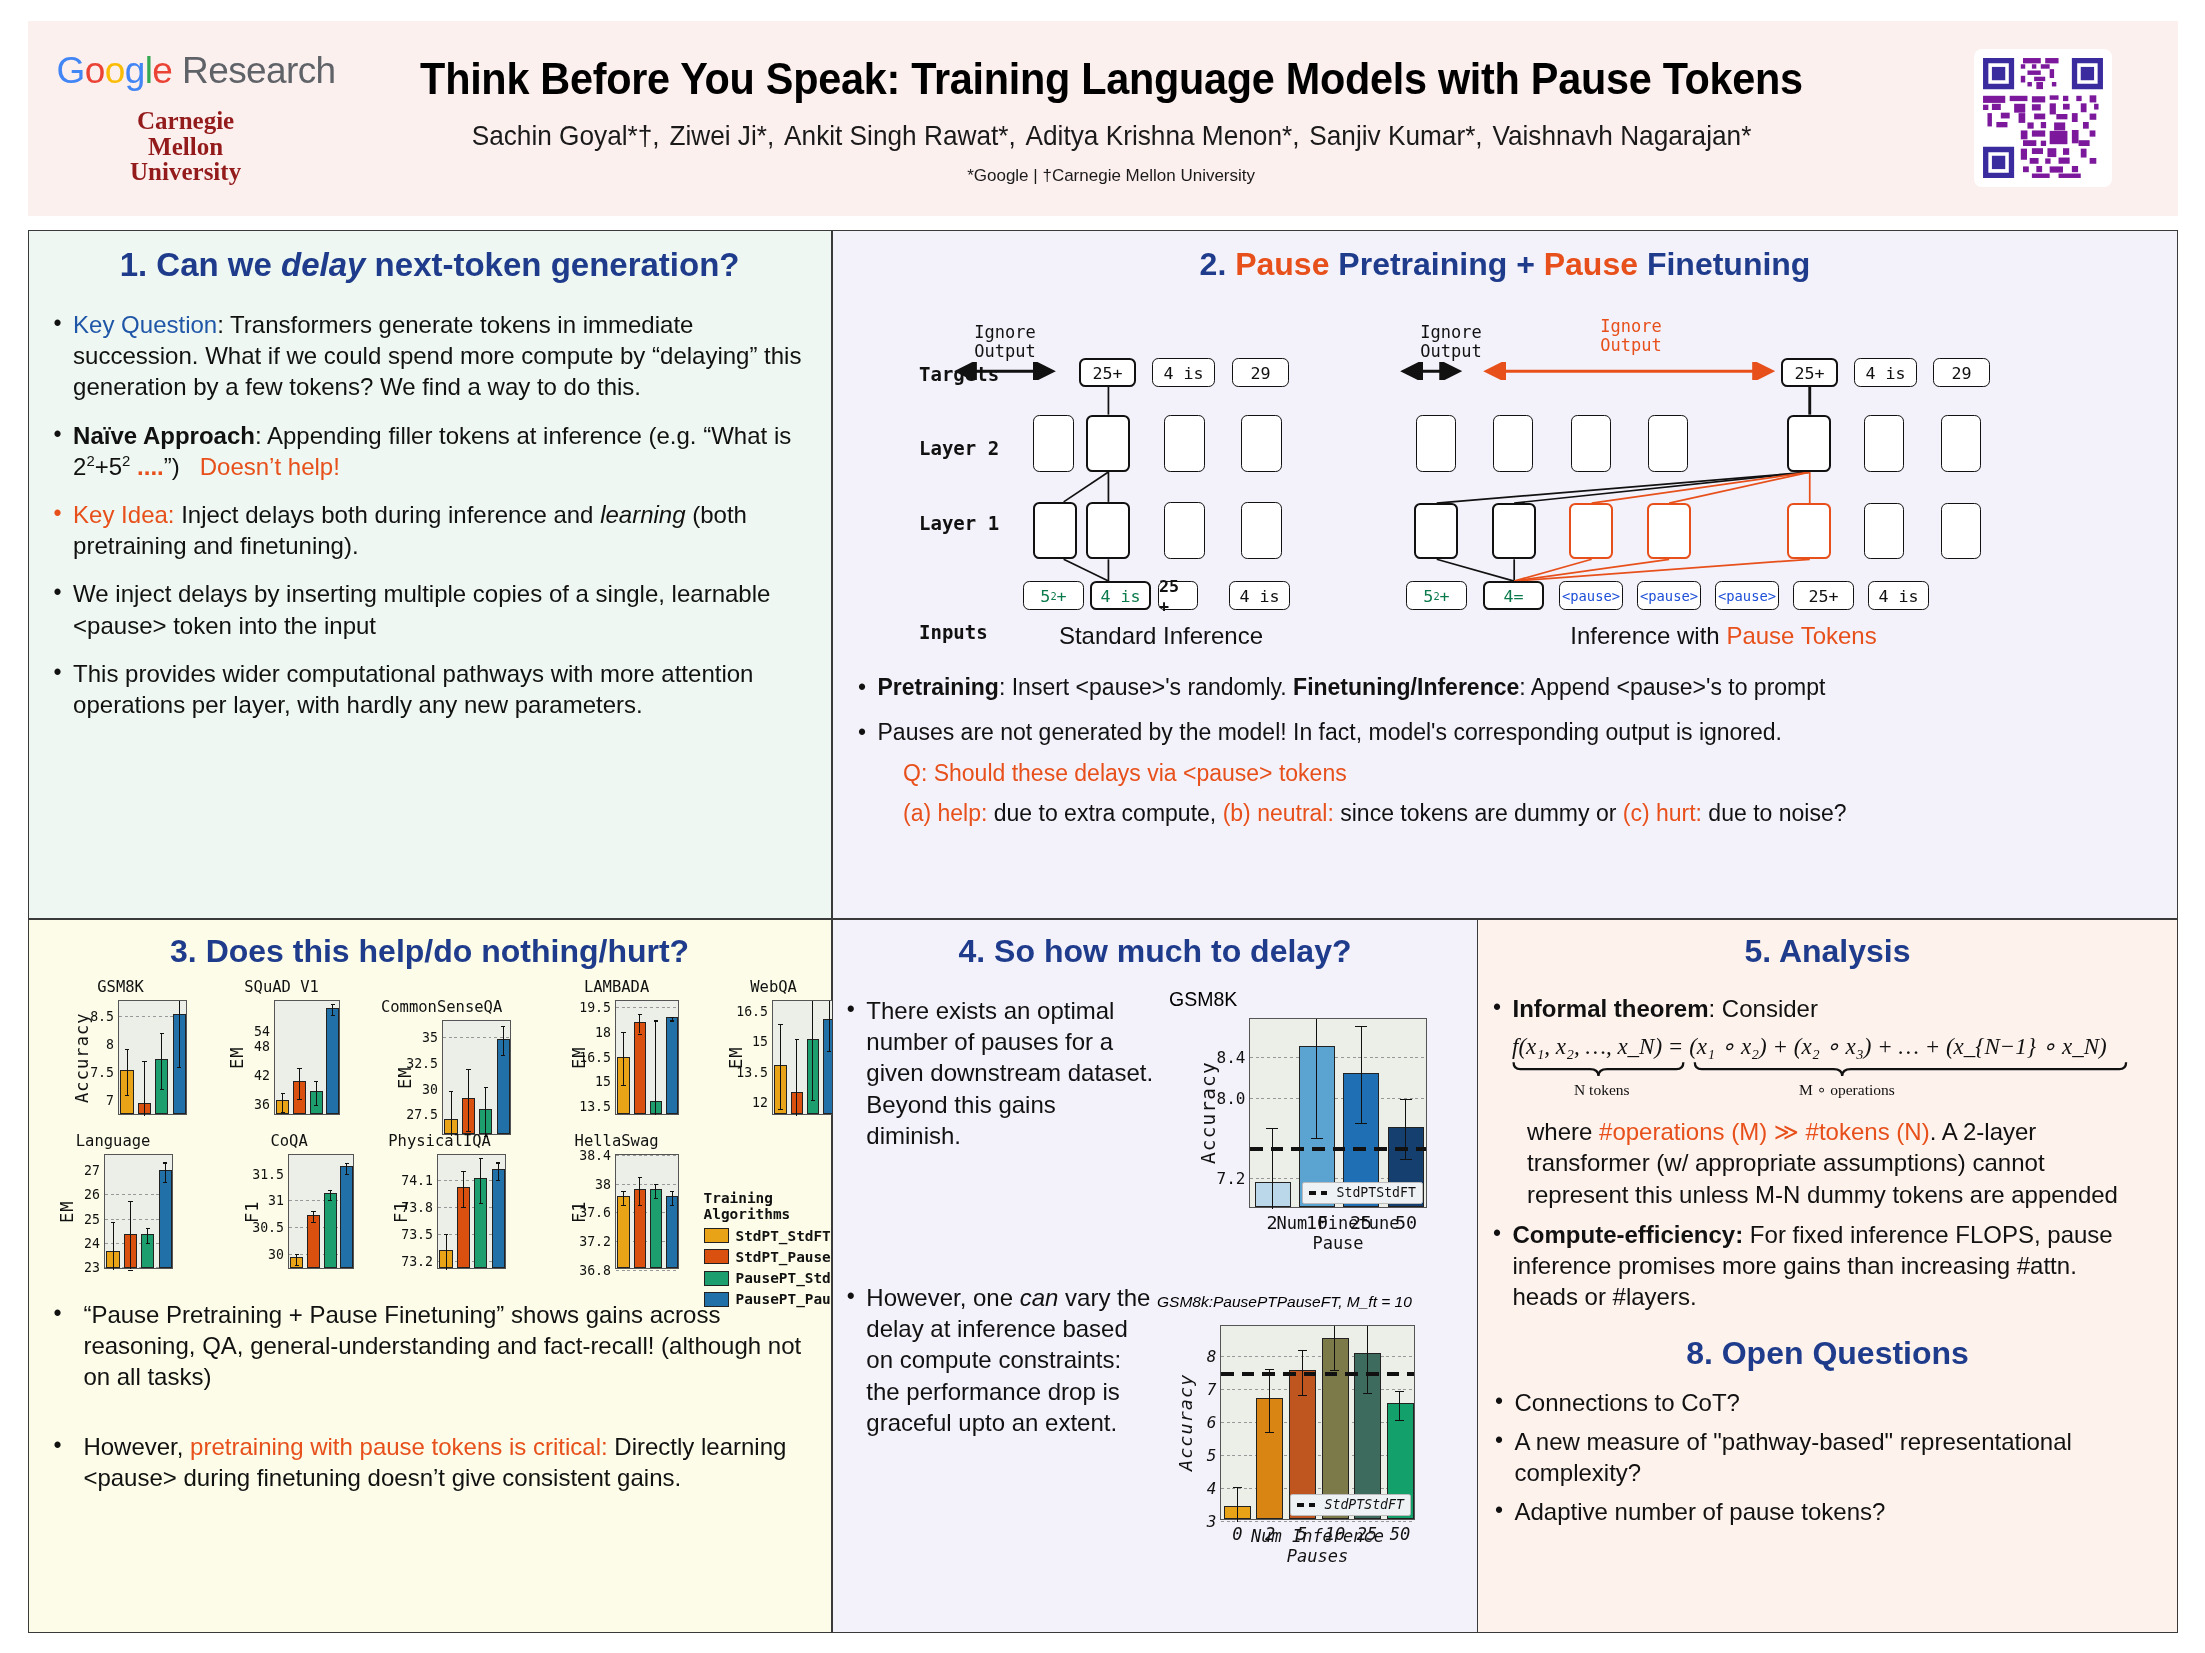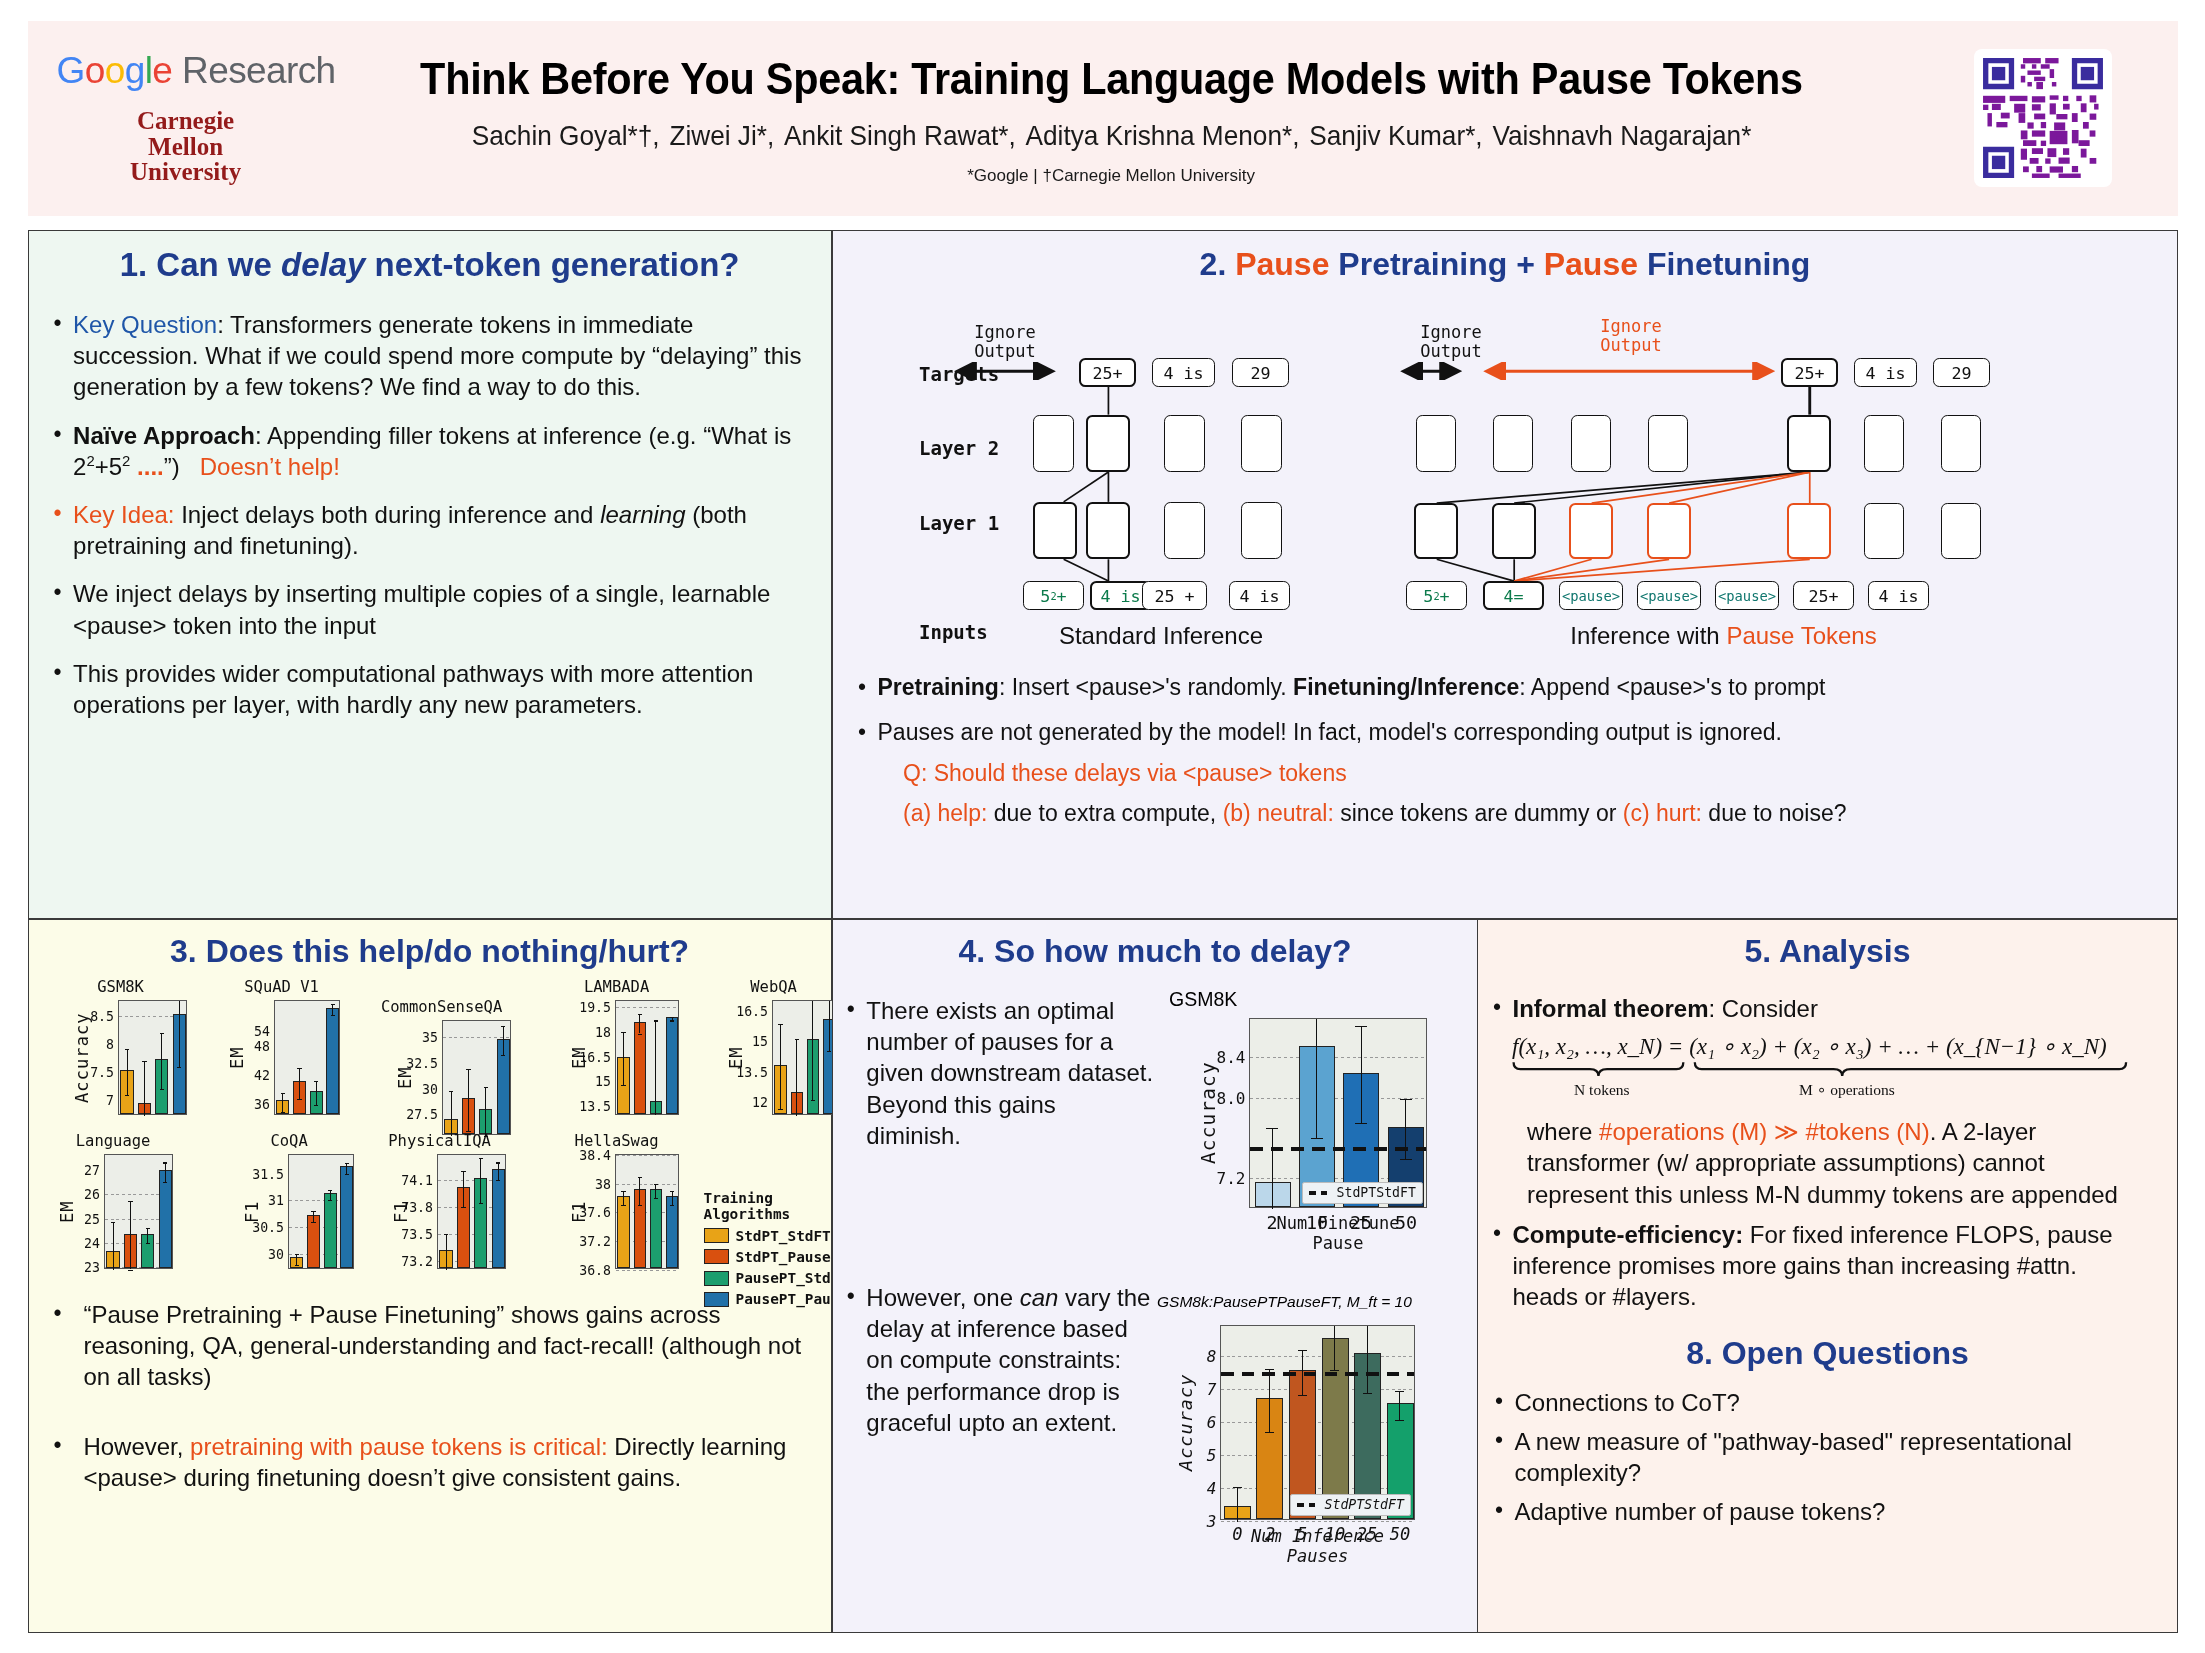--- a/index.html
+++ b/index.html
@@ -57,21 +57,21 @@
   .diag { position:absolute; }
   .rowlabel { position:absolute; font-family:"DejaVu Sans Mono", monospace; font-size:19px; font-weight:700; color:#111; }
   .cell { position:absolute; border:2.9px solid #111; border-radius:6.3px; background:#fff; }
   .cell.thin { border-width:1.7px; }
   .cell.orange-b { border-color:#E8501B; }
   .tok { position:absolute; border:2.9px solid #111; border-radius:6.3px; background:#fff;
          font-family:"DejaVu Sans Mono", monospace; font-size:16.7px; display:flex;
          align-items:center; justify-content:center; color:#111; }
   .tok.thin { border-width:1.7px; }
   .tok.green { color:#0B7A4B; }
-  .tok.pause { color:#0f766e; font-size:13.8px; }
+  .tok.pause { color:#1d4ed8; font-size:13.8px; }
   .ignore-lab { position:absolute; font-family:"DejaVu Sans Mono", monospace; font-size:17px;
                 text-align:center; line-height:1.12; color:#111; }
   .ignore-lab.o { color:#E8501B; }
   .caption { position:absolute; font-size:24px; color:#111; text-align:center; }
 
   
   .mini { position:absolute; }
   .mini .ct { text-align:center; font-family:"DejaVu Sans Mono", monospace; font-size:15.5px; color:#111; }
   .plotbox { position:relative; background:#eceee8; border:1.1px solid #555; }
   .bar { position:absolute; bottom:0; border:0.9px solid #222; }
@@ -277,21 +277,21 @@
       <div class="cell thin" style="left:331px; top:184px; width:41px; height:57px;"></div>
       <div class="cell thin" style="left:408px; top:184px; width:41px; height:57px;"></div>
 
       <div class="cell" style="left:200px; top:271px; width:44px; height:57px;"></div>
       <div class="cell" style="left:253px; top:271px; width:44px; height:57px;"></div>
       <div class="cell thin" style="left:331px; top:271px; width:41px; height:57px;"></div>
       <div class="cell thin" style="left:408px; top:271px; width:41px; height:57px;"></div>
 
       <div class="tok thin green" style="left:190px; top:350px; width:61px; height:29px;">5<sup>2</sup>+</div>
       <div class="tok green" style="left:257px; top:350px; width:61px; height:29px;">4 is</div>
-      <div class="tok thin" style="left:309px; top:350px; width:65px; height:29px;">25 +</div>
+      <div class="tok thin" style="left:325px; top:350px; width:40px; height:29px;font-weight:bold;">25 +</div>
       <div class="tok thin" style="left:396px; top:350px; width:61px; height:29px;">4 is</div>
       <div class="caption" style="left:190px; top:391px; width:276px;">Standard Inference</div>
 
       <div class="ignore-lab" style="left:569px; top:92px; width:98px;">Ignore<br>Output</div>
       <svg style="position:absolute; left:566px; top:131px; width:69px; height:18.4px;" viewBox="0 0 120 32" width="69" height="18.4">
         <line x1="12" y1="16" x2="100" y2="16" stroke="#111" stroke-width="5" marker-end="url(#ahL)" marker-start="url(#ahLs)"></line>
       </svg>
       <div class="ignore-lab o" style="left:683px; top:86px; width:230px;">Ignore<br>Output</div>
       <svg style="position:absolute; left:649px; top:131px; width:299px; height:18.4px;" viewBox="0 0 520 32" width="299" height="18.4">
         <defs>

